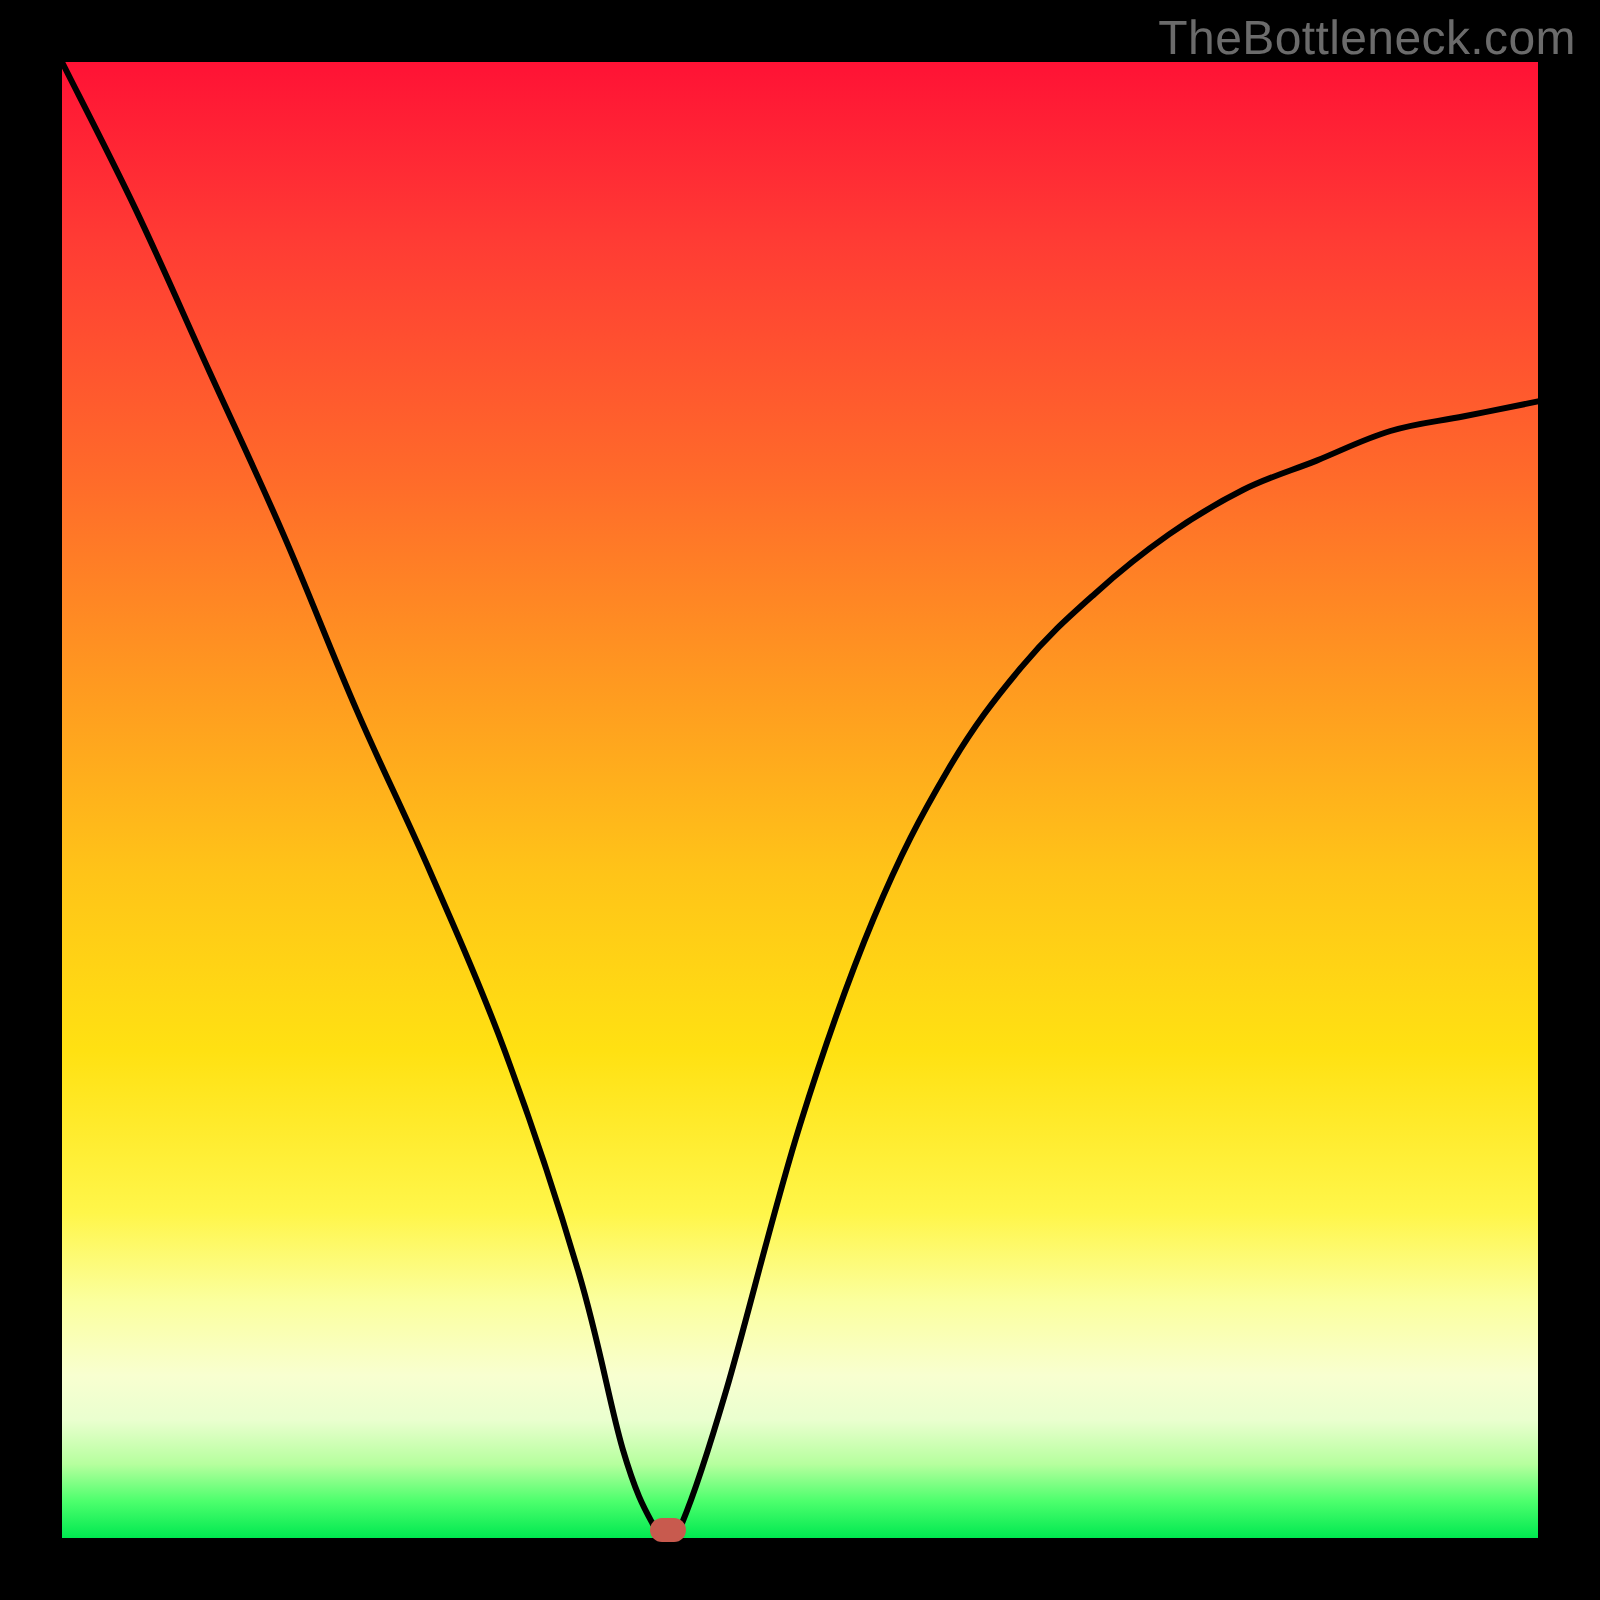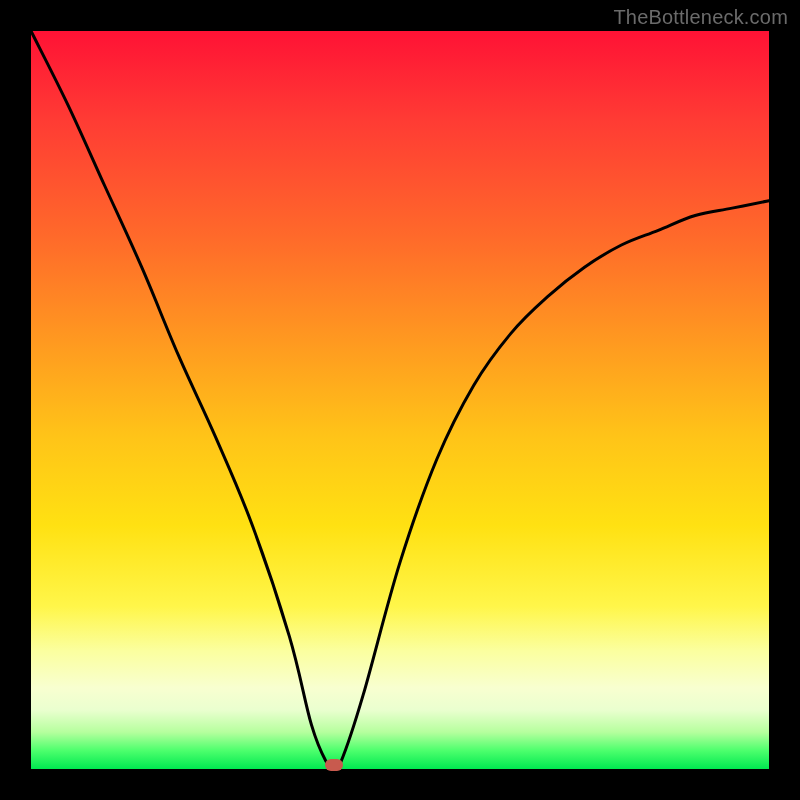--- a/index.html
+++ b/index.html
@@ -39,21 +39,21 @@
       #b6ff9e 95%,
       #4dff6d 97.5%,
       #00e850 100%
     );
   }
   .watermark {
     position: absolute;
     top: 6px;
     right: 12px;
     color: #6b6b6b;
-    font-size: 20px;
+    font-size: 24px;
     font-weight: 500;
     letter-spacing: 0.2px;
     z-index: 10;
   }
   svg.curve {
     position: absolute;
     left: 0;
     top: 0;
     width: 738px;
     height: 738px;

